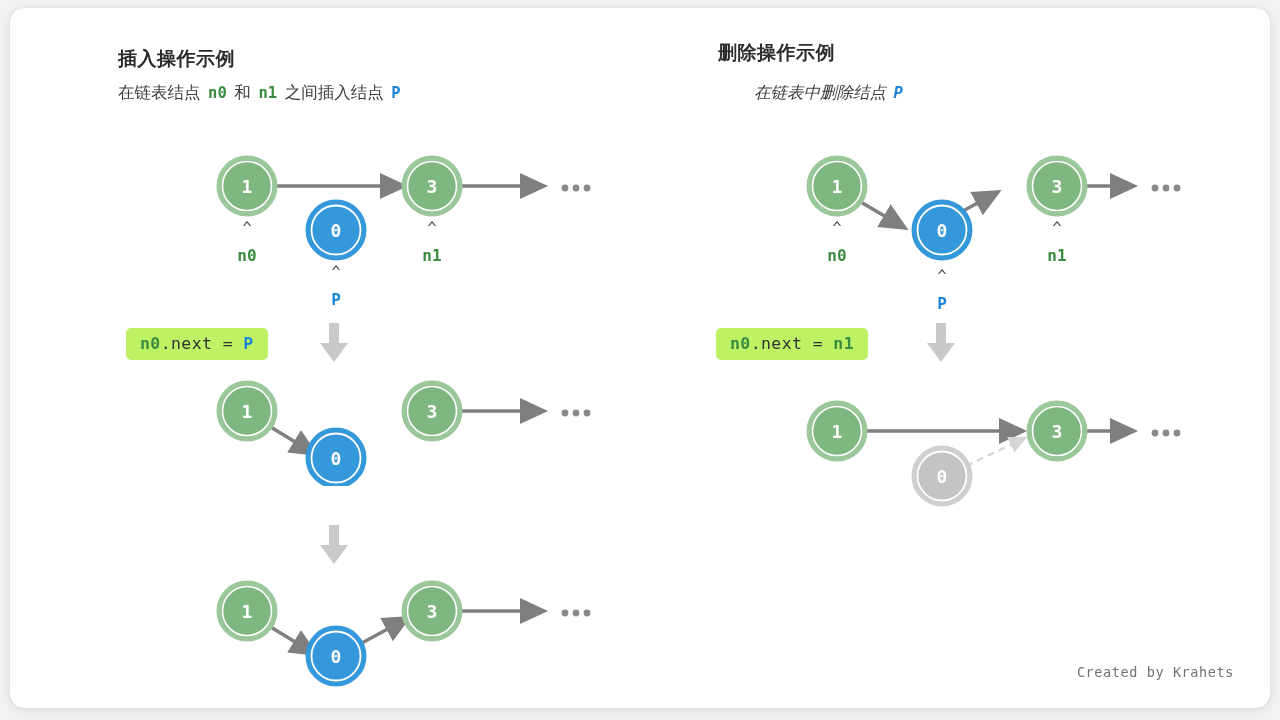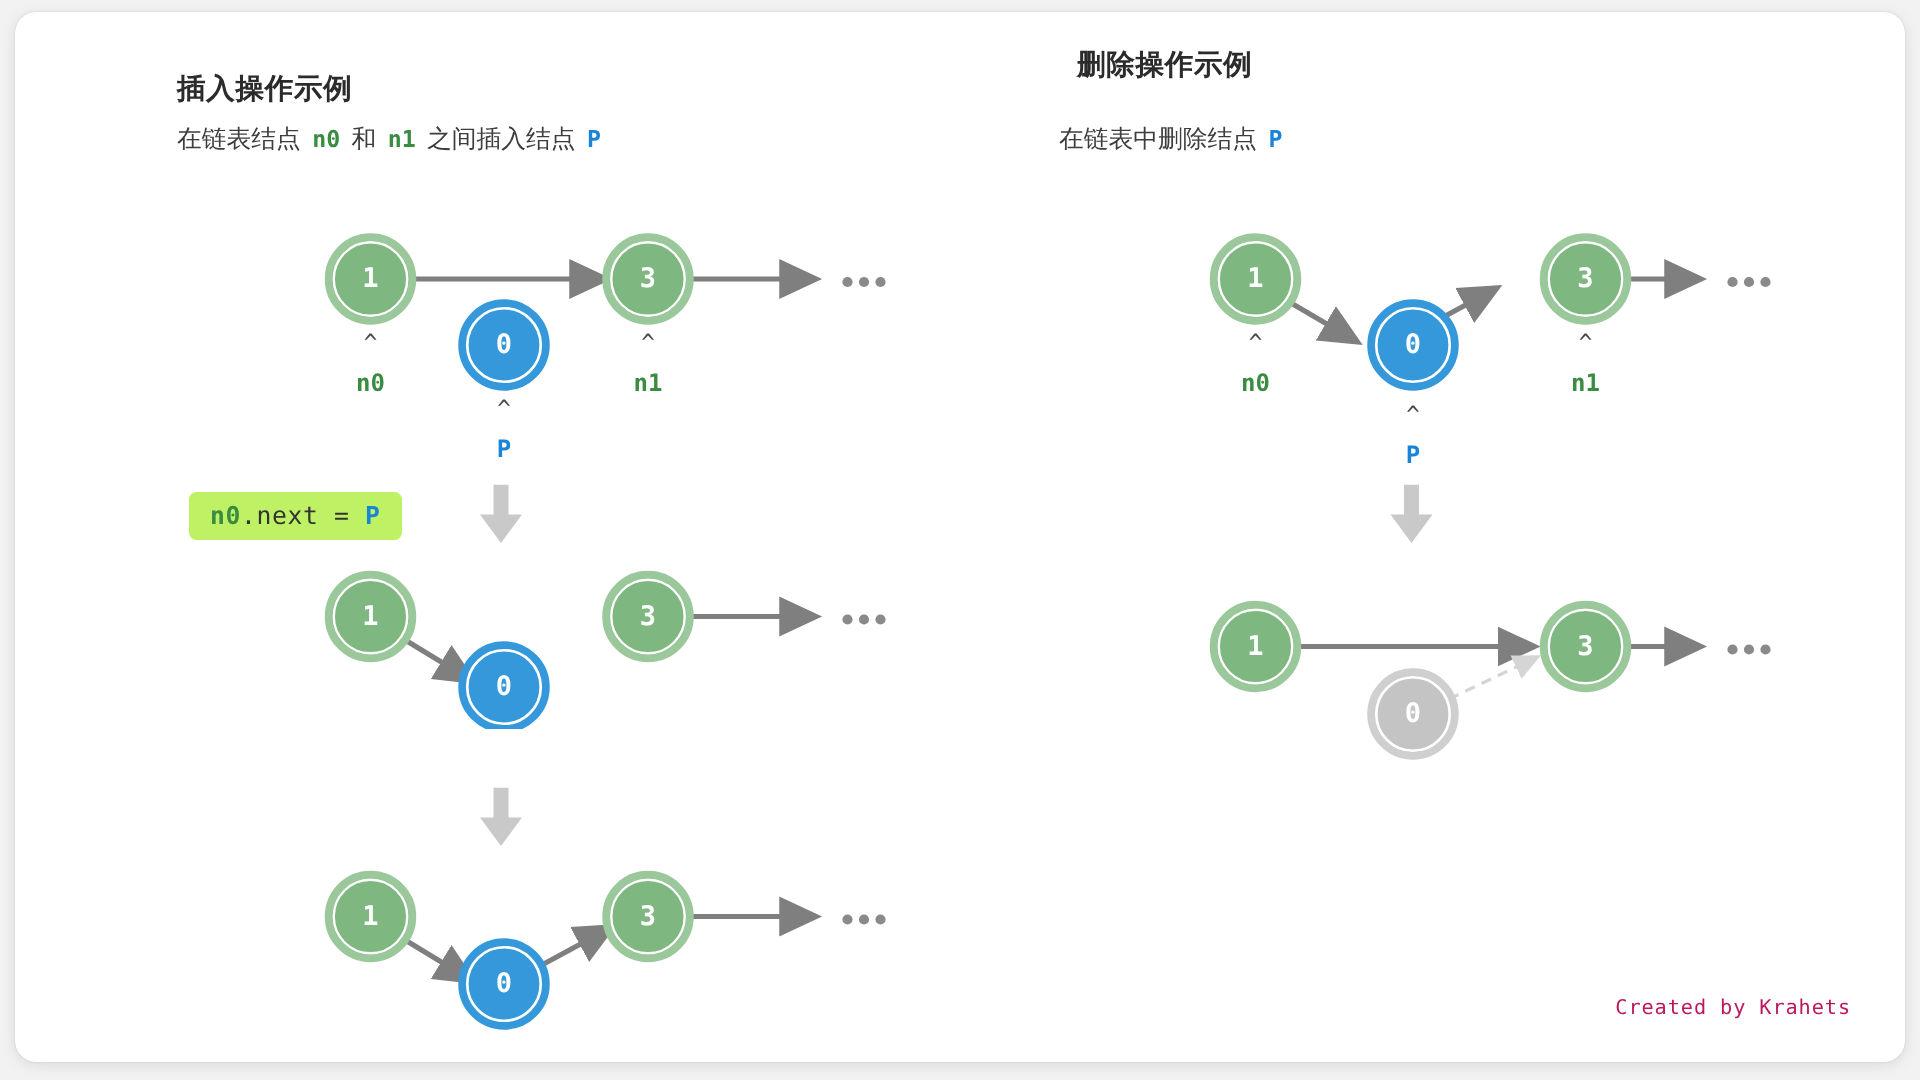--- a/index.html
+++ b/index.html
@@ -108,21 +108,21 @@
     dominant-baseline: central;
   }
 
   
   #credit {
     position: absolute;
     right: 36px;
     bottom: 28px;
     font-family: "DejaVu Sans Mono", "Liberation Mono", monospace;
     font-size: 13.5px;
-    color: #be185d;
+    color: #737373;
     letter-spacing: 0.6px;
     white-space: nowrap;
   }
 </style>
 </head>
 <body>
 
 <div id="stage">
   <div id="card">
 
@@ -244,23 +244,23 @@
         <circle cx="230" cy="90" r="24.5" fill="#3498db" stroke="#ffffff" stroke-width="1.8"></circle>
         <text class="node-label" x="230" y="90">0</text>
       </g>
       <g>
         <circle cx="326" cy="45" r="28" fill="#7fb780" stroke="#9bc89b" stroke-width="5"></circle>
         <circle cx="326" cy="45" r="24.5" fill="#7fb780" stroke="#ffffff" stroke-width="1.6"></circle>
         <text class="node-label" x="326" y="45">3</text>
       </g>
     </svg>
 
-    <div class="col-title" style="left:708px; top:22px;">删除操作示例</div>
-
-    <div class="col-sub" style="left:696px; top:74px;">
+    <div class="col-title" style="left:708px; top:32px;">删除操作示例</div>
+
+    <div class="col-sub" style="left:744px; top:74px;font-style:italic;">
       <span>在链表中删除结点</span>
       <span class="mono tok-blue">P</span>
     </div>
 
     <svg class="diagram" style="left:686px; top:130px;" width="520" height="185" viewBox="0 0 520 185">
       <defs>
         <marker id="ah4" markerWidth="9" markerHeight="9" refX="7.2" refY="4.5" orient="auto">
           <path d="M0,0.6 L8.4,4.5 L0,8.4 Z" fill="#7f7f7f"></path>
         </marker>
       </defs>
@@ -290,20 +290,23 @@
 
       <g>
         <circle cx="361" cy="48" r="28" fill="#7fb780" stroke="#9bc89b" stroke-width="5"></circle>
         <circle cx="361" cy="48" r="24.5" fill="#7fb780" stroke="#ffffff" stroke-width="1.6"></circle>
         <text class="node-label" x="361" y="48">3</text>
       </g>
       <text class="caret" x="361" y="90">^</text>
       <text class="ptr-label ptr-green" x="361" y="117">n1</text>
     </svg>
 
+    <div class="code-badge" style="left:706px; top:320px;">
+      <b class="tok-green">n0</b><span>.next = </span><b class="tok-green">n1</b>
+    </div>
     <svg class="down-arrow" style="left:916px; top:315px;" viewBox="0 0 30 40">
       <path d="M10,0 L20,0 L20,20 L29,20 L15,39 L1,20 L10,20 Z" fill="#c9c9c9"></path>
     </svg>
 
     <svg class="diagram" style="left:686px; top:378px;" width="520" height="130" viewBox="0 0 520 130">
       <defs>
         <marker id="ah5" markerWidth="9" markerHeight="9" refX="7.2" refY="4.5" orient="auto">
           <path d="M0,0.6 L8.4,4.5 L0,8.4 Z" fill="#7f7f7f"></path>
         </marker>
         <marker id="ah5d" markerWidth="9" markerHeight="9" refX="7.2" refY="4.5" orient="auto">

